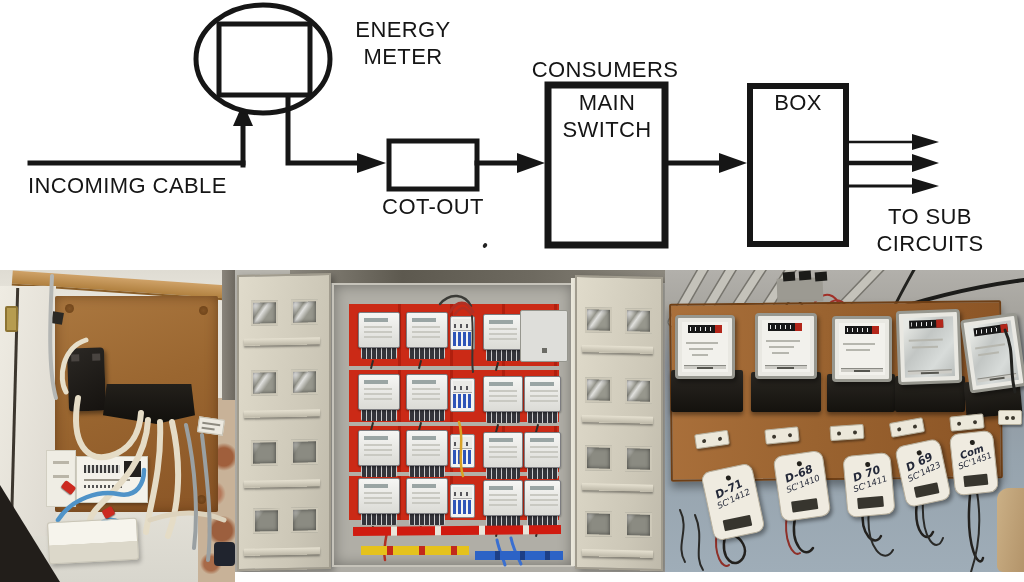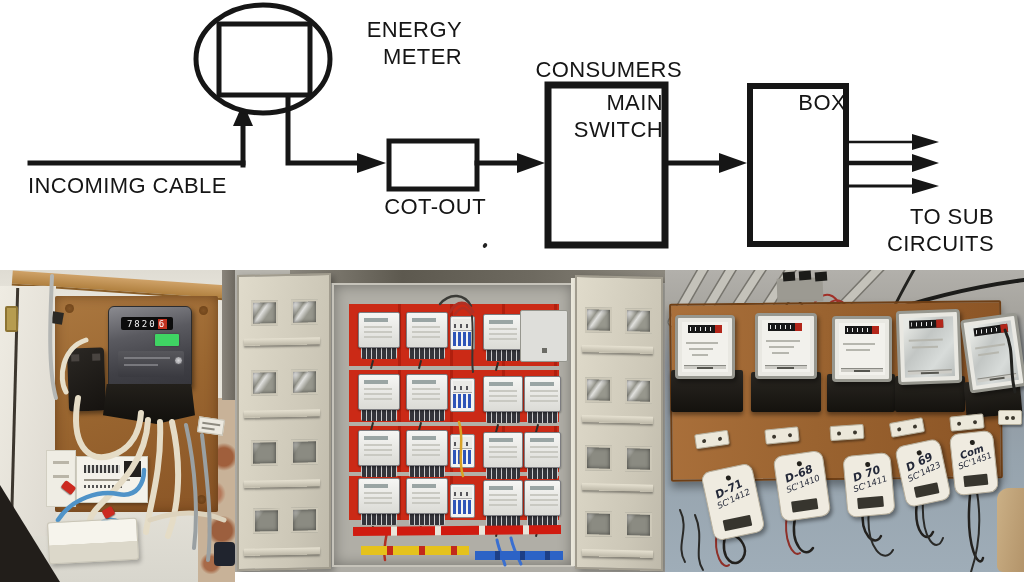--- a/index.html
+++ b/index.html
@@ -3,21 +3,21 @@
 <meta charset="utf-8">
 <style>
   *{margin:0;padding:0;box-sizing:border-box}
   html,body{background:#888}
   body{font-family:"Liberation Sans",sans-serif}
   .screen{position:relative;width:1024px;height:582px;background:#fff;overflow:hidden;margin:0 auto}
 
   
   .diagram{position:absolute;left:0;top:0;width:1024px;height:270px;background:#fff}
   .diagram svg{position:absolute;left:0;top:0}
-  .dlabel{position:absolute;font-size:22px;line-height:27px;color:#151515;text-align:right;letter-spacing:.4px}
+  .dlabel{position:absolute;font-size:22px;line-height:27px;color:#151515;text-align:center;letter-spacing:.4px}
   .em-text{position:absolute;left:219px;top:24px;width:91px;height:71px;display:flex;align-items:center;justify-content:center;
            font-size:36px;color:#111;letter-spacing:1px}
   .stray{position:absolute;left:483px;top:243px;width:4px;height:5px;background:#222;border-radius:50%;transform:rotate(40deg)}
 
   
   .photo{position:absolute;overflow:hidden}
 
   
   .pl{left:0;top:270px;width:235px;height:312px;background:linear-gradient(180deg,#e6e3da 0,#e9e6dd 60%,#d8d6cd 100%)}
   .pl-ceiling{position:absolute;left:0;top:0;width:235px;height:30px;background:linear-gradient(#dfdcd3,#e8e5dc)}
@@ -179,32 +179,20 @@
       <div class="pl-bolt" style="right:10px;top:10px"></div>
       <div class="pl-bolt" style="left:14px;bottom:10px"></div>
       <div class="pl-bolt" style="right:12px;bottom:8px"></div>
     </div>
     <div class="pl-redge"></div>
     <div class="pl-clamp"></div>
     <div class="pl-fuse">
       <i style="left:4px;top:6px;width:8px;height:7px"></i>
       <i style="right:4px;top:6px;width:8px;height:7px"></i>
     </div>
-    <div class="pl-meter">
-      <div class="pl-reg">
-          <span>7820</span>
-          <b>6</b>
-        </div>
-      <div class="pl-sticker"></div>
-      <div class="pl-plate">
-        <i style="top:6px"></i>
-        <i style="top:13px;width:34px"></i>
-      </div>
-      <div class="pl-dot"></div>
-    </div>
     <div class="pl-mbase"></div>
     <div class="pl-wlabel">
       <i style="top:4px"></i>
       <i style="top:9px;width:13px"></i>
     </div>
     <div class="pl-box2">
       <i style="top:10px"></i>
       <i style="top:24px"></i>
     </div>
     <div class="pl-cu">

